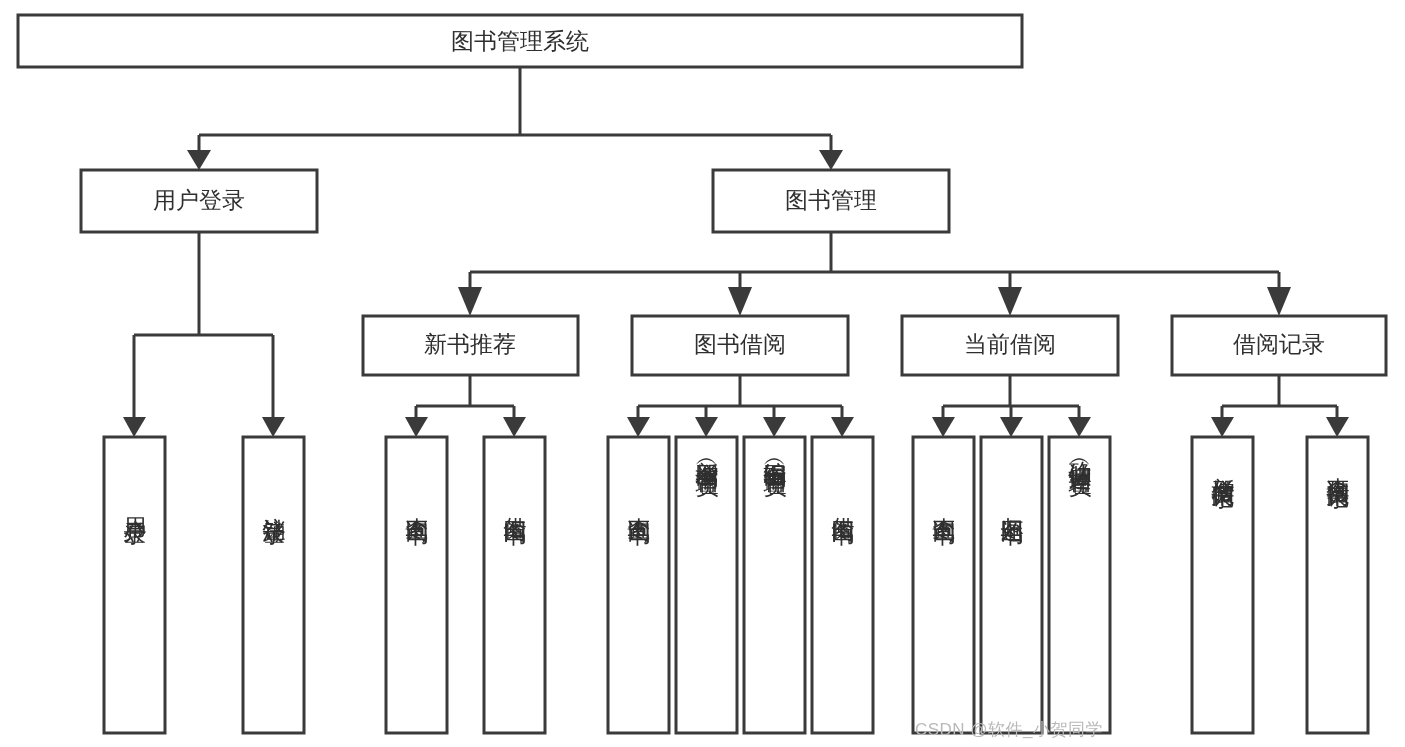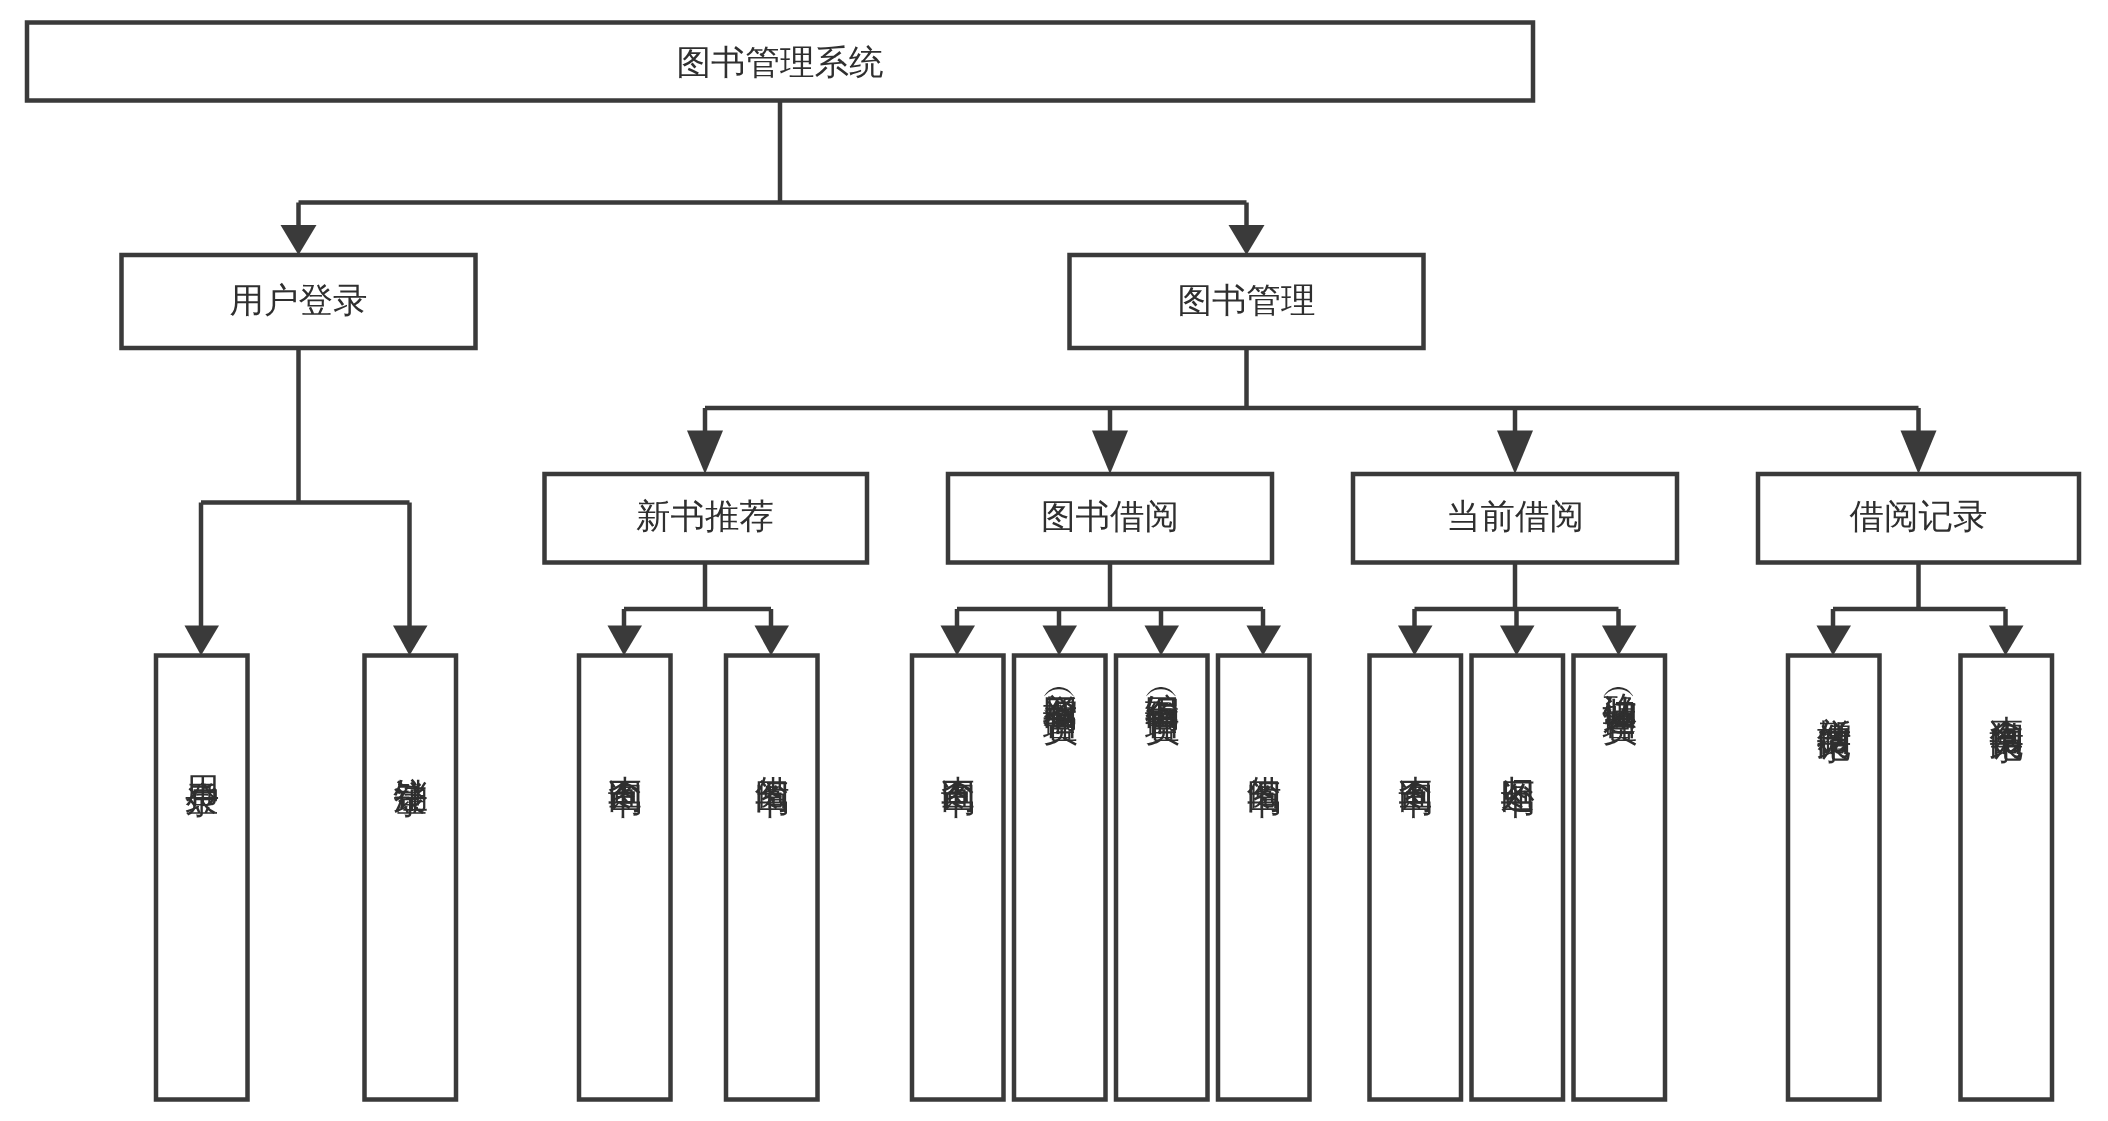--- a/index.html
+++ b/index.html
@@ -247,14 +247,15 @@
     <span class="vlabel" style="margin-top:6px;">确认归还（管理员）</span>
   </div>
 
   <div class="vlabel-wrap" style="left:1192px; top:437px; width:61px; height:296px;">
     <span class="vlabel" style="margin-top:22px;">新增借阅记录</span>
   </div>
   <div class="vlabel-wrap" style="left:1307px; top:437px; width:61px; height:296px;">
     <span class="vlabel" style="margin-top:22px;">查询借阅记录</span>
   </div>
 
+  <div class="watermark">CSDN @软件_小贺同学</div>
 
 </div>
 
 </body></html>

